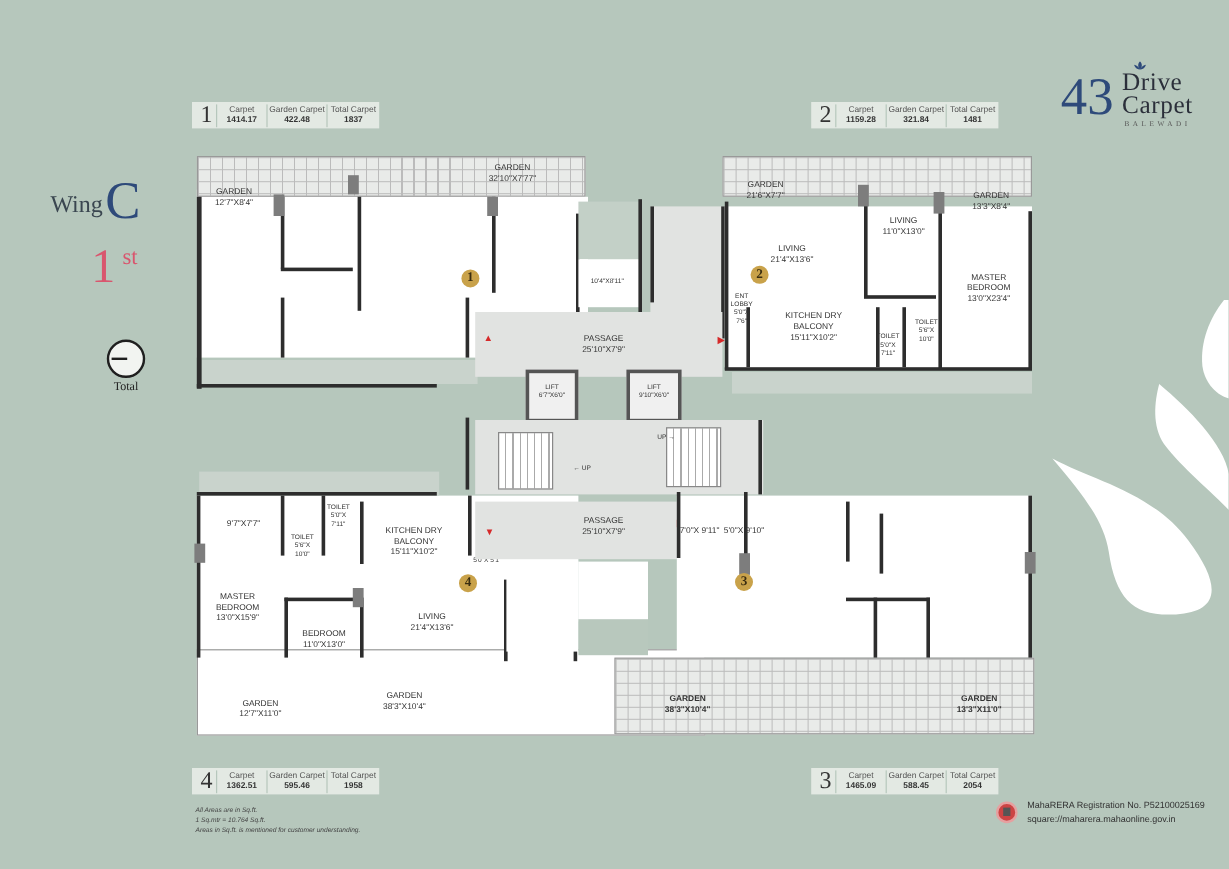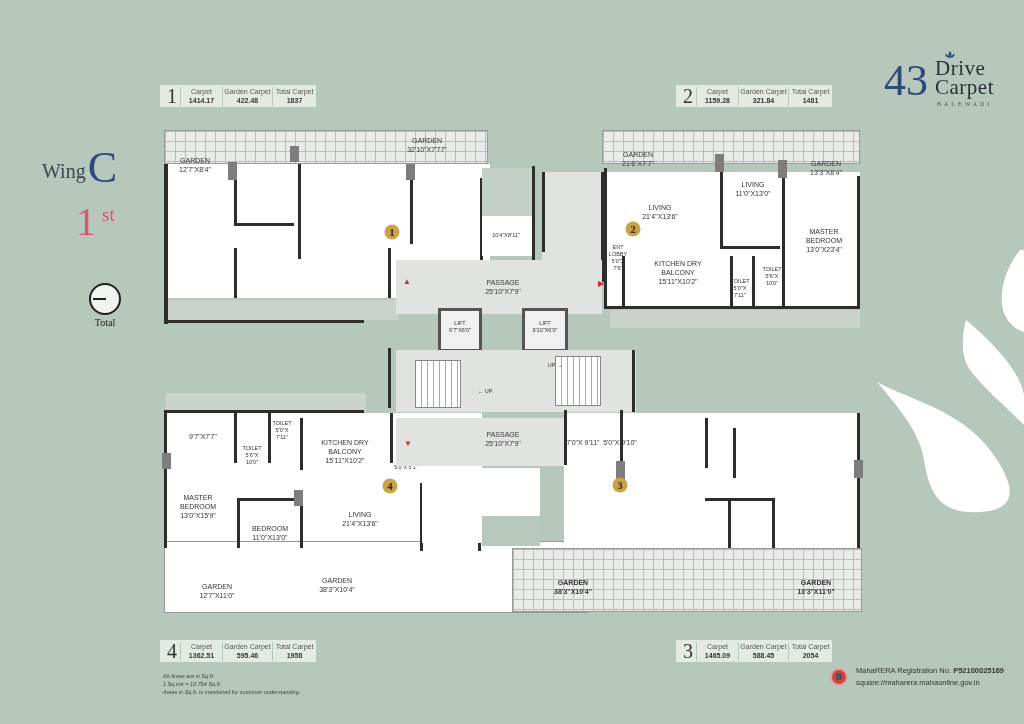--- a/index.html
+++ b/index.html
@@ -49,21 +49,21 @@
   .lift { position: absolute; background: #f0f0f0; border: 3px solid #555; }
   .watermark { position: absolute; left: 410px; top: 318px; font-size: 42px; font-weight: bold; color: rgba(255,255,255,0.5); line-height: 36px; letter-spacing: -1px; pointer-events: none; }
 
   .leafs { position: absolute; left: 850px; top: 220px; width: 174px; height: 420px; }
 
   .notes { position: absolute; left: 163px; top: 672px; font-size: 5.5px; font-style: italic; color: #444; line-height: 8px; }
   .rera { position: absolute; left: 830px; top: 665px; display: flex; align-items: center; }
   .rera .logo { width: 18px; height: 18px; border-radius: 50%; background: #c44; border: 2px solid #e6a0a0; position: relative; }
   .rera .logo::after { content: ""; position: absolute; left: 4px; top: 3px; width: 6px; height: 7px; background: #555; }
   .rera .txt { margin-left: 8px; font-size: 7.5px; color: #333; line-height: 12px; }
-  .rera .txt b { font-weight: bold; }
+  .rera .txt b { font-weight: normal; }
 </style>
 </head>
 <body>
 
 <div class="area-table" style="left:160px;top:85px;">
   <span class="unit-no">1</span>
   <div class="col" style="width:42px;">
       <span class="h">Carpet</span>
       <span class="v">1414.17</span>
     </div>

